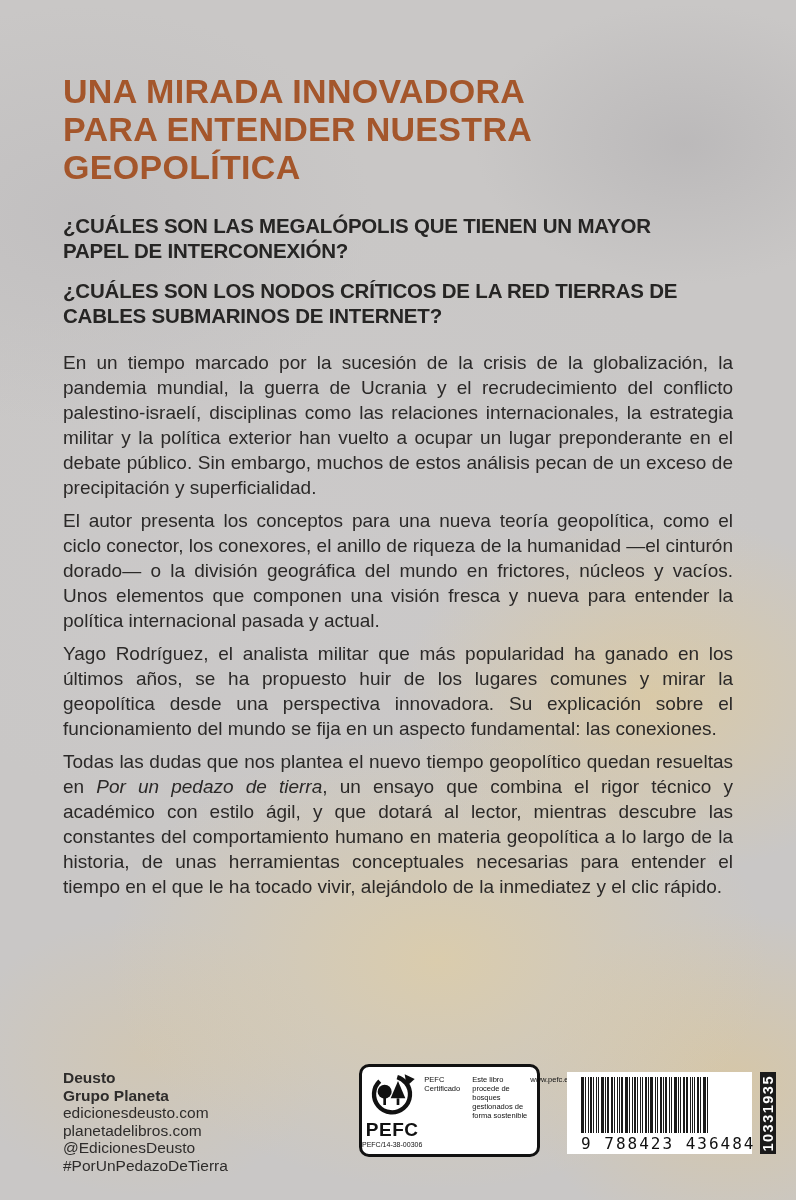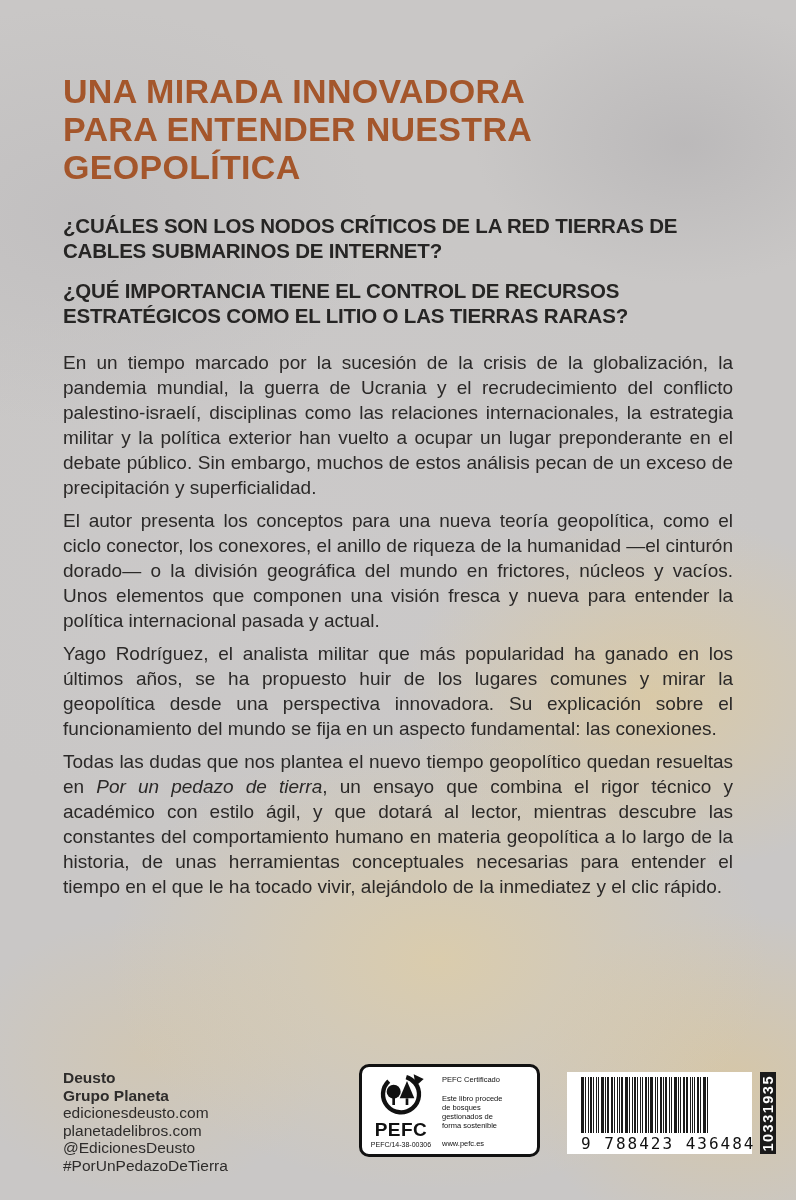--- a/index.html
+++ b/index.html
@@ -51,21 +51,21 @@
   }
   .pefc-left{
     width:78px;display:flex;flex-direction:column;align-items:center;
     padding-top:6px;
   }
   .pefc-word{font-weight:bold;font-size:19px;letter-spacing:0.5px;color:#111;line-height:18px;}
   .pefc-cert{font-size:7px;color:#111;margin-top:2px;white-space:nowrap;}
   .pefc-right{
     flex:1;padding:8px 6px 6px 2px;
     font-size:7.5px;line-height:9px;color:#111;
-    display:flex;flex-direction:column;justify-content:space-between;
+    display:flex;flex-direction:row;justify-content:space-between;
   }
   .pefc-claim{width:70px;}
   .barcode{
     position:absolute;left:567px;top:1072px;width:185px;height:82px;
     background:#fff;display:flex;box-sizing:border-box;
   }
   .barcode-main{flex:1;position:relative;padding:5px 4px 0 14px;}
   .bars{height:56px;display:flex;align-items:stretch;}
   .bars span{background:#1a1a1a;display:block;height:100%;}
   .isbn-row{
@@ -84,22 +84,22 @@
 </head>
 <body>
 
 <div class="cover">
 
   <div class="content">
     <h1 class="title">UNA MIRADA INNOVADORA
 PARA ENTENDER NUESTRA
 GEOPOLÍTICA</h1>
 
+    <div class="question">¿CUÁLES SON LAS MEGALÓPOLIS QUE TIENEN UN MAYOR PAPEL DE INTERCONEXIÓN?</div>
     <div class="question">¿CUÁLES SON LOS NODOS CRÍTICOS DE LA RED TIERRAS DE CABLES SUBMARINOS DE INTERNET?</div>
-    <div class="question">¿QUÉ IMPORTANCIA TIENE EL CONTROL DE RECURSOS ESTRATÉGICOS COMO EL LITIO O LAS TIERRAS RARAS?</div>
 
     <div class="paragraphs">
       <p class="para">En un tiempo marcado por la sucesión de la crisis de la globalización, la pandemia mundial, la guerra de Ucrania y el recrudecimiento del conflicto palestino-israelí, disciplinas como las relaciones internacionales, la estrategia militar y la política exterior han vuelto a ocupar un lugar preponderante en el debate público. Sin embargo, muchos de estos análisis pecan de un exceso de precipitación y superficialidad.</p>
       <p class="para">El autor presenta los conceptos para una nueva teoría geopolítica, como el ciclo conector, los conexores, el anillo de riqueza de la humanidad —el cinturón dorado— o la división geográfica del mundo en frictores, núcleos y vacíos. Unos elementos que componen una visión fresca y nueva para entender la política internacional pasada y actual.</p>
       <p class="para">Yago Rodríguez, el analista militar que más popularidad ha ganado en los últimos años, se ha propuesto huir de los lugares comunes y mirar la geopolítica desde una perspectiva innovadora. Su explicación sobre el funcionamiento del mundo se fija en un aspecto fundamental: las conexiones.</p>
       <p class="para"><span>Todas las dudas que nos plantea el nuevo tiempo geopolítico quedan resueltas en </span><span class="italic">Por un pedazo de tierra</span><span>, un ensayo que combina el rigor técnico y académico con estilo ágil, y que dotará al lector, mientras descubre las constantes del comportamiento humano en materia geopolítica a lo largo de la historia, de unas herramientas conceptuales necesarias para entender el tiempo en el que le ha tocado vivir, alejándolo de la inmediatez y el clic rápido.</span></p>
     </div>
   </div>
 
   <div class="publisher">

